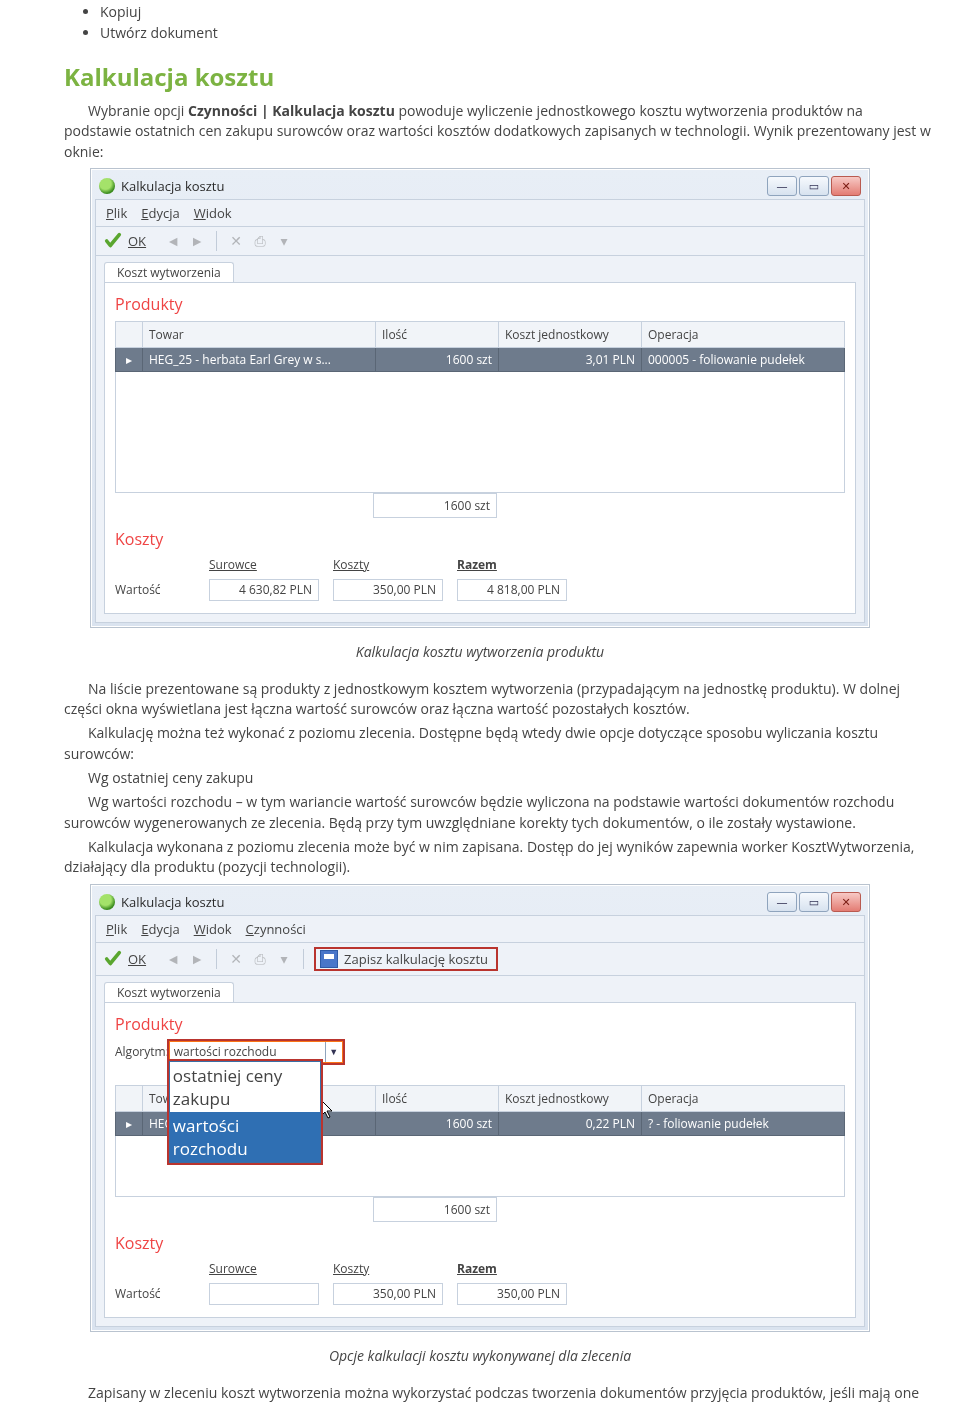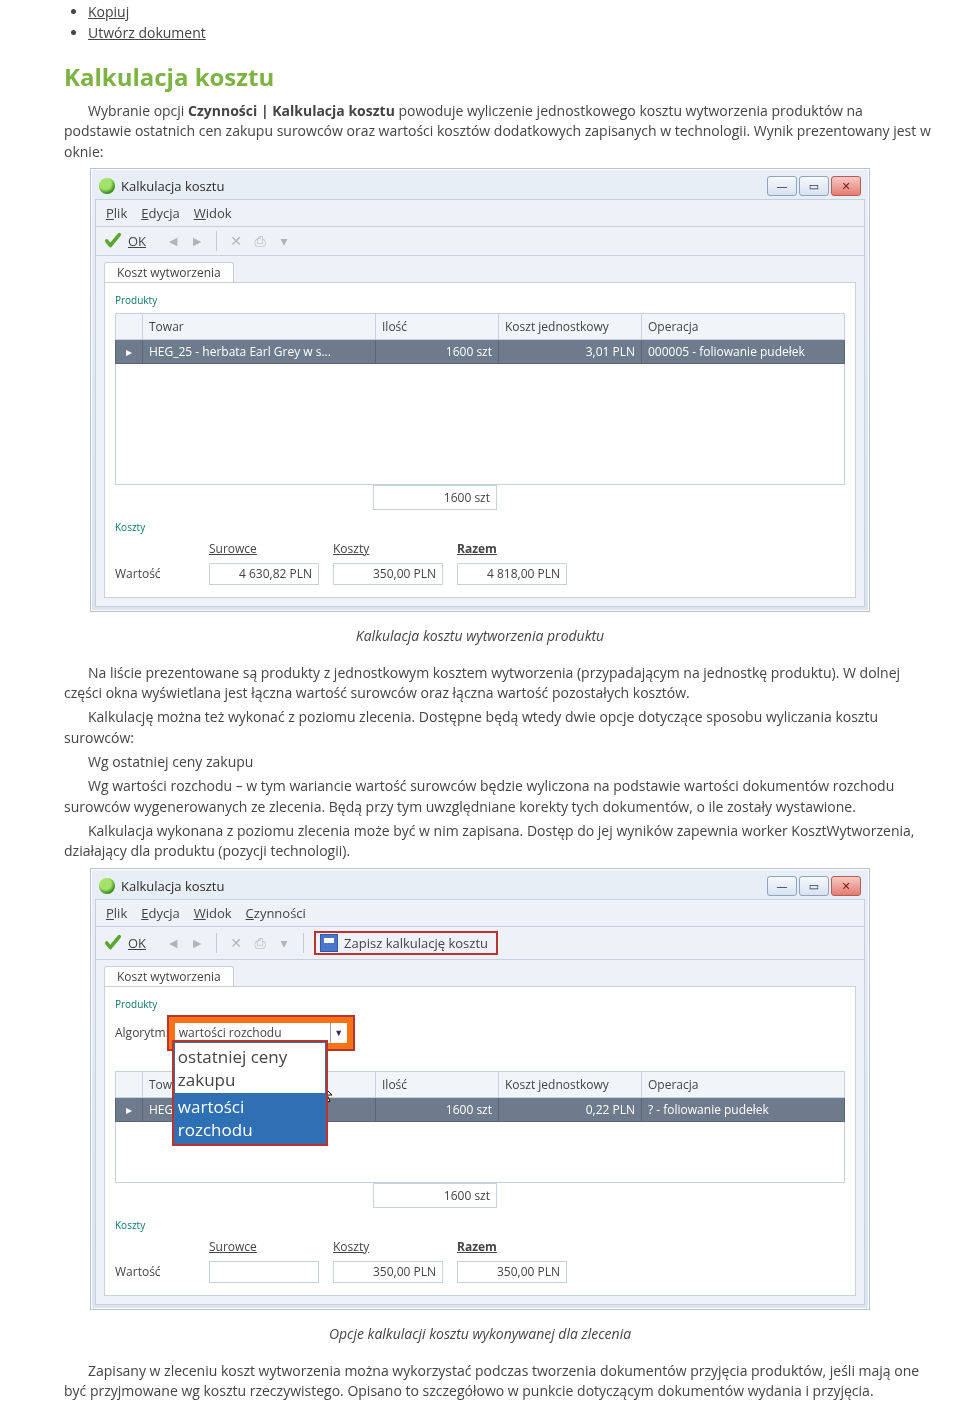--- a/index.html
+++ b/index.html
@@ -5,21 +5,21 @@
   body {
     font-family: "Open Sans", "Segoe UI", Arial, sans-serif;
     font-size: 14px;
     color: #444;
     background: #fff;
     margin: 0;
     padding: 0 28px;
     width: 904px;
   }
   ul.bullets { margin: 0 0 12px 60px; padding: 0; }
-  ul.bullets li { margin: 2px 0; list-style: disc; text-decoration: underline; }
+  ul.bullets li { margin: 2px 12px; list-style: disc; }
   h2.green { color: #7cb342; font-weight: 700; font-size: 24px; margin: 18px 0 8px 36px; }
   p.body { margin: 4px 0 4px 36px; line-height: 1.45; }
   p.body.indent { text-indent: 24px; }
   .caption { text-align: center; font-style: italic; margin: 14px 0 18px 0; }
 
   
   .win-wrap { margin: 6px auto 6px auto; width: 770px; border: 1px solid #b9c3cf; background: linear-gradient(#e8eef6,#dae3ef); padding: 4px; box-shadow: 0 0 0 1px #fff inset; }
   .titlebar { display:flex; align-items:center; height:26px; padding: 0 4px; }
   .titlebar .ticon { width:16px;height:16px;background:radial-gradient(circle at 40% 35%, #a4e26a 0 40%, #3a8b1e 70%);border-radius:50%; margin-right:6px;}
   .titlebar .ttitle { font-size:13px; color:#2a2a2a; flex:1;}
@@ -35,24 +35,24 @@
   .tb-ok svg { width:18px;height:18px;}
   .tb-label { font-size:13px; text-decoration:underline; margin-right:12px;}
   .tb-sep { width:1px;height:20px;background:#c2ccd9;margin:0 4px;}
   .tb-dim { opacity:.35;}
   .tb-save { display:flex;align-items:center;gap:6px;border:2px solid #b9342e;padding:1px 8px 1px 4px;}
   .tb-save .disk{width:16px;height:16px;background:#4a76c9;border:1px solid #2f5aa6;position:relative;}
   .tb-save .disk:after{content:"";position:absolute;left:3px;top:3px;right:3px;height:5px;background:#fff;}
   .tabstrip { padding:6px 8px 0 8px; }
   .tab { display:inline-block; background:#fff; border:1px solid #c7d1de; border-bottom:none; padding:1px 12px; font-size:12px; border-radius:3px 3px 0 0;}
   .panel { background:#fff; border:1px solid #c7d1de; margin:0 8px 8px 8px; padding:8px 10px 12px 10px;}
-  .group-label { font-size:10px;color:#0f766e;margin:2px 0 6px 0;}
+  .group-label { font-size:16px;color:#ef4444;margin:2px 0 6px 0;}
   .algrow { display:flex;align-items:center;margin-bottom:4px;}
   .algrow label{font-size:12px;}
-  .combo { position:relative; width:150px; height:20px; border:6px solid #f97316;background:#fff;font-size:12px;display:flex;align-items:center;padding:0 18px 0 4px;}
+  .combo { position:relative; width:150px; height:20px; border:1px solid #f97316;background:#fff;font-size:12px;display:flex;align-items:center;padding:0 18px 0 4px;}
   .combo .arrow{position:absolute;right:0;top:0;bottom:0;width:16px;border-left:1px solid #8fa4bd;display:flex;align-items:center;justify-content:center;font-size:9px;color:#335;}
   .combo.redbox{outline:2px solid #b9342e;}
   .dropdown { position:absolute;left:-1px;top:19px;border:1px solid #3a6ea5;background:#fff;width:150px;z-index:5;outline:2px solid #b9342e;}
   .dropdown div{font-size:17px;padding:2px 3px;}
   .dropdown div.sel{background:#2f6fb3;color:#fff;}
   table.grid { width:100%; border-collapse:collapse; font-size:12px;}
   table.grid th { background:#f1f4f8;border:1px solid #c7d1de;text-align:left;font-weight:400;padding:4px 6px;}
   table.grid td { border:1px solid #c7d1de;padding:3px 6px;}
   table.grid tr.selrow td { background:#6e7b8c;color:#fff;border-color:#5a6675;}
   .rowmark { width:14px;text-align:center;}

